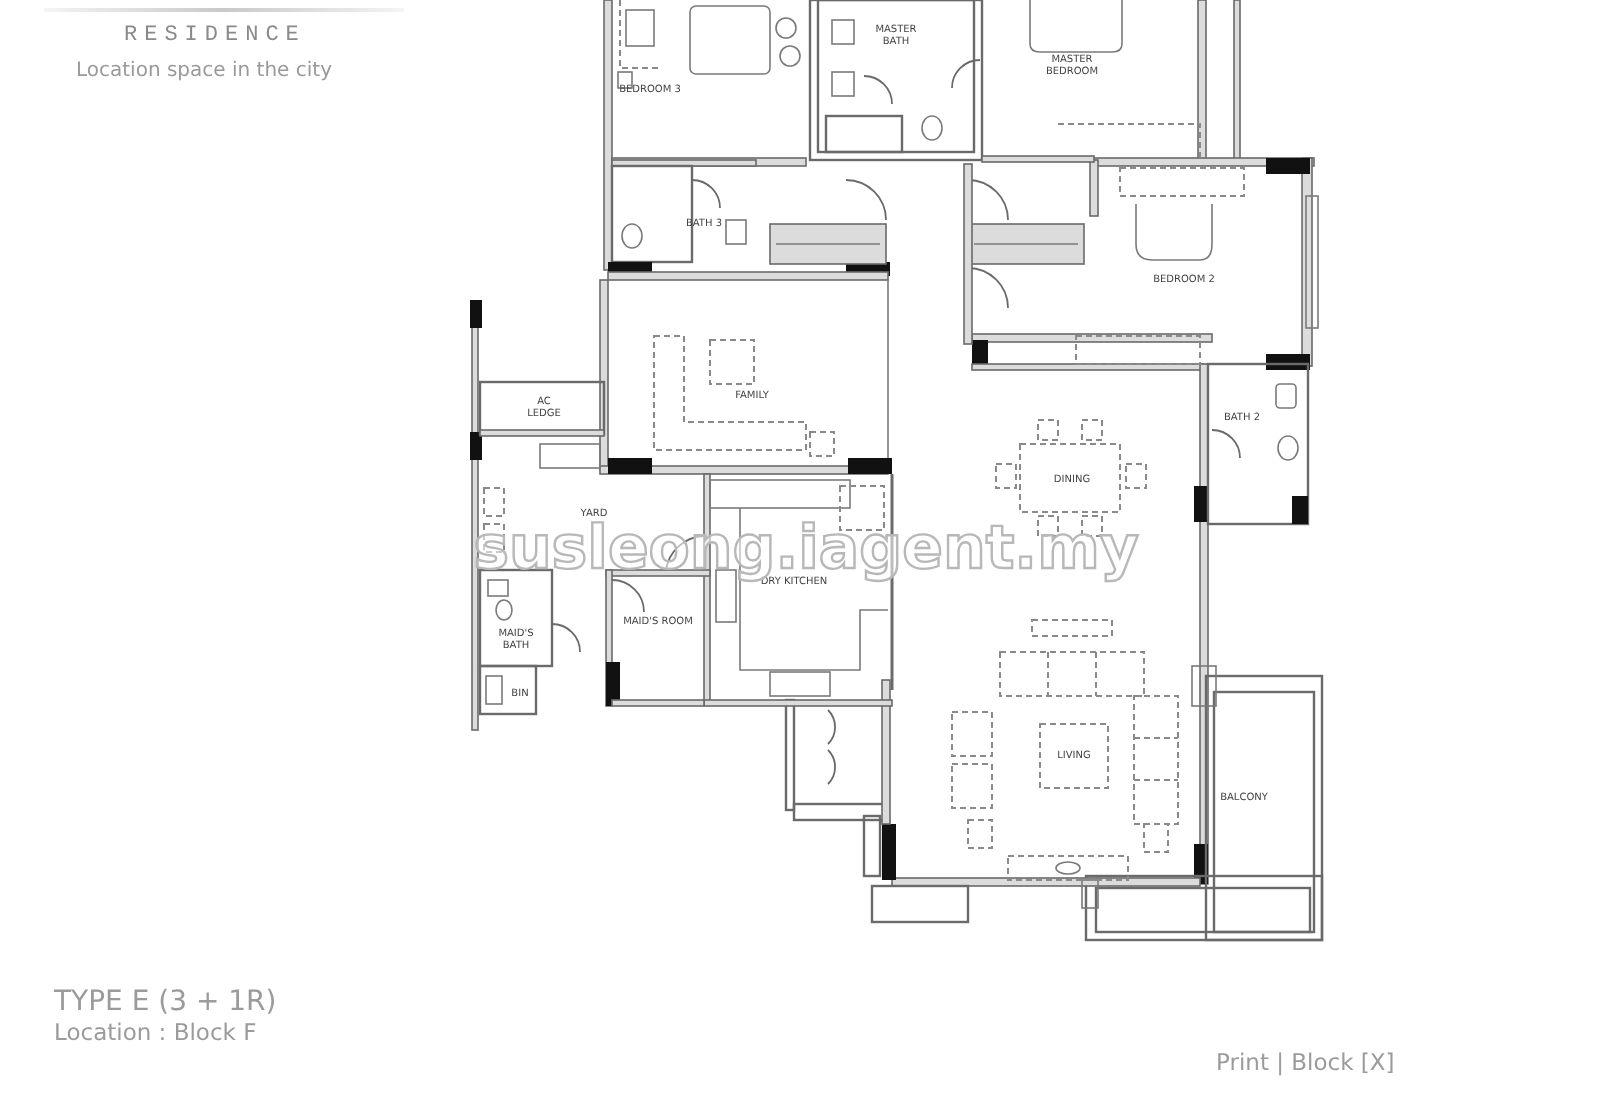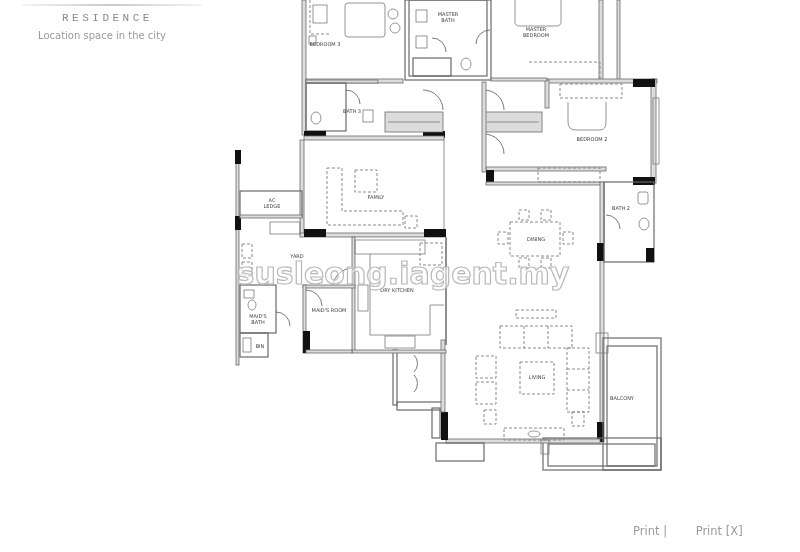--- a/index.html
+++ b/index.html
@@ -6,21 +6,21 @@
   body { width: 800px; height: 552px; position: relative; overflow: hidden; font-family: "DejaVu Sans", sans-serif; }
   .brand { position: absolute; left: 0; top: 0; width: 210px; height: 50px; }
   .brand-rule { position: absolute; left: 22px; top: 4px; width: 180px; height: 2px; background: linear-gradient(to right, #f4f4f4, #c9c9c9 50%, #f4f4f4); }
   .brand-name { position: absolute; left: 62px; top: 12px; font-family: Liberation Mono, monospace; font-size: 11px; letter-spacing: 3.5px; color: #8a8a8a; }
   .brand-tag { position: absolute; left: 38px; top: 30px; font-size: 10px; color: #9a9a9a; }
   .plan { position: absolute; left: 0; top: 0; width: 800px; height: 480px; }
   .info { position: absolute; left: 27px; top: 493px; color: #9b9b9b; }
   .info .type { font-size: 14px; line-height: 16px; }
   .info .line { font-size: 11.5px; line-height: 15px; }
   .actions { position: absolute; left: 608px; top: 524px; font-size: 11.5px; color: #9b9b9b; }
-  .actions span.link { cursor: pointer; margin-left: 25px; }
+  .actions span.link { cursor: pointer; }
   .watermark { font-family: "DejaVu Sans", sans-serif; font-weight: bold; }
 </style>
 </head>
 <body>
 
 <div class="brand">
   <div class="brand-rule"></div>
   <div class="brand-name">RESIDENCE</div>
   <div class="brand-tag">Location space in the city</div>
 </div>
@@ -216,19 +216,21 @@
   <text class="lbl" x="258" y="324">BATH</text>
   <text class="lbl" x="329" y="312">MAID'S ROOM</text>
   <text class="lbl" x="260" y="348">BIN</text>
   <text class="lbl" x="537" y="379">LIVING</text>
   <text class="lbl" x="622" y="400">BALCONY</text>
 
   <text class="watermark" x="403" y="284" text-anchor="middle" font-size="30" fill="#ffffff" fill-opacity="0.55" stroke="#b8b8b8" stroke-width="1.2">susleong.iagent.my</text>
 </svg>
 
 <div class="info">
+  <div class="type">TYPE E (3 + 1R)</div>
+  <div class="line">Location : Block F</div>
 </div>
 
 <div class="actions">
   <span class="link">Print</span>
   <span>|</span>
-  <span class="link">Print [X]</span>
+  <span class="link">Block [X]</span>
 </div>
 
 </body></html>

